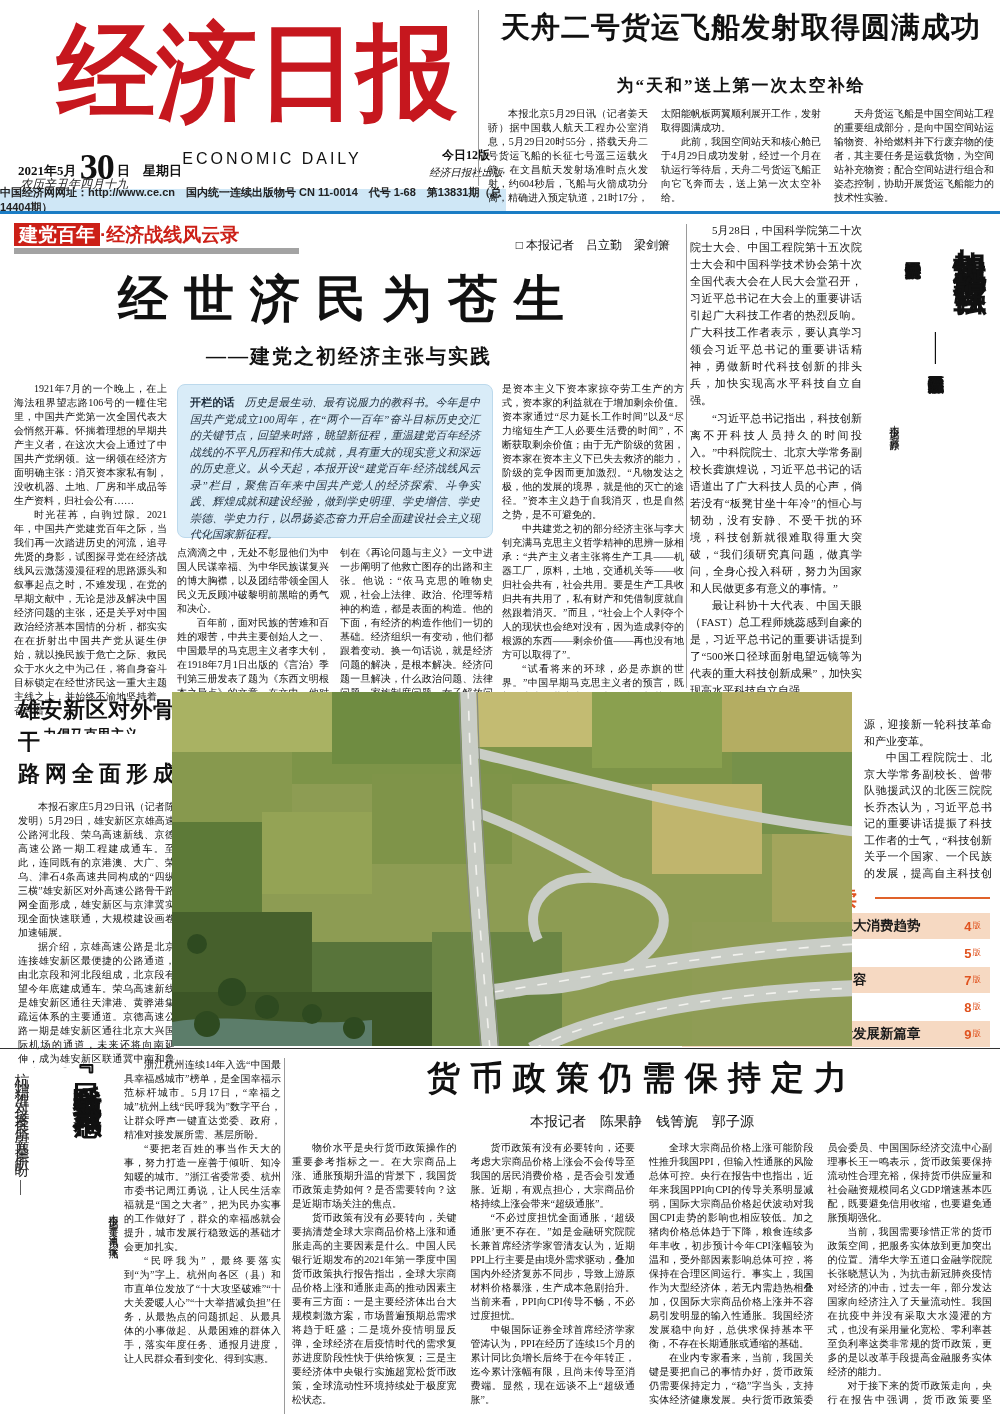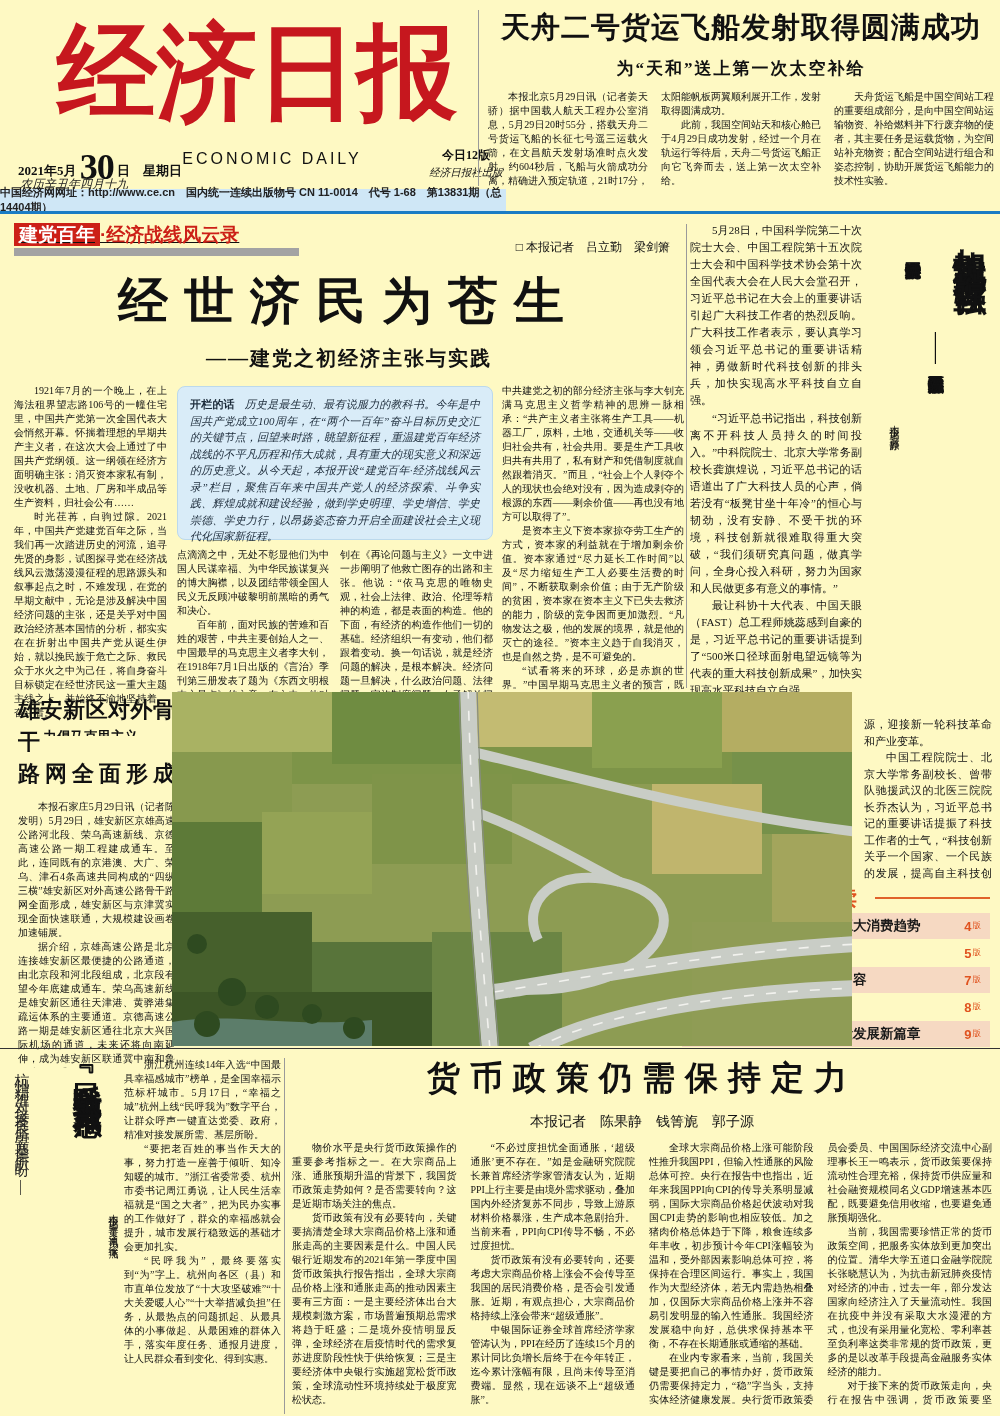--- a/index.html
+++ b/index.html
@@ -1,18 +1,18 @@
 <!DOCTYPE html>
 <html><head>
 <meta charset="utf-8">
 <style>
   * { margin:0; padding:0; box-sizing:border-box; }
   html,body { background:#e8e8e4; }
   body { font-family:"Liberation Serif","DejaVu Serif",serif; color:#111; }
-  .page { position:relative; width:1000px; height:1416px; margin:0 auto; background:#fef9c3; overflow:hidden; }
+  .page { position:relative; width:1000px; height:1416px; margin:0 auto; background:#ffffff; overflow:hidden; }
 
   
   .brand { position:absolute; left:52px; top:4px; width:410px; height:142px;
            font-size:100px; font-weight:900; color:#c6171e; letter-spacing:0px;
            line-height:140px; text-align:center; transform:scaleY(1.04); }
   .date-block { position:absolute; left:18px; top:146px; width:190px; white-space:nowrap; font-size:13px; font-weight:bold; }
   .date-block .day { font-size:36px; font-weight:900; letter-spacing:-1px; vertical-align:-4px; }
   .lunar { position:absolute; left:20px; top:176px; font-size:12px; font-style:italic; color:#222; }
   .brand-en { position:absolute; left:172px; top:150px; width:200px; text-align:center;
               font-family:"Liberation Sans","DejaVu Sans",sans-serif; font-size:16px; letter-spacing:3px; color:#111; }
@@ -24,27 +24,27 @@
   .blue-rule { position:absolute; left:0; top:211px; width:1000px; height:3px; background:#1a7cc4; }
   .vdiv { position:absolute; width:1px; background:#9a9a9a; }
 
   
   .bodytext p { text-indent:2em; text-align:justify; line-height:1.4; margin:0; }
   .cont p:first-child { text-indent:0; }
 
   
   .space-art { position:absolute; left:488px; top:8px; width:506px; }
   .space-art h2 { font-size:29px; font-weight:900; text-align:center; letter-spacing:1px; }
-  .space-art h3 { font-size:17px; font-weight:bold; text-align:center; margin-top:9px; letter-spacing:2px; }
+  .space-art h3 { font-size:17px; font-weight:bold; text-align:center; margin-top:26px; letter-spacing:2px; }
   .space-cols { margin-top:10px; column-count:3; column-gap:13px; height:102px; overflow:hidden; font-size:10px; }
 
   
   .main-art { position:absolute; left:14px; top:222px; width:670px; }
   .kicker-row { display:flex; align-items:flex-end; }
-  .kicker { border-bottom:8px solid #a3a3a3; padding-right:60px; white-space:nowrap;text-decoration:underline; }
+  .kicker { border-bottom:6px solid #a3a3a3; padding-right:60px; white-space:nowrap; }
   .kicker .hl { background:#cc2017; color:#fff; font-weight:900; font-size:19px;
                 font-family:"Liberation Sans","DejaVu Sans",sans-serif; padding:1px 5px; }
   .kicker .rest { color:#cc2017; font-weight:900; font-size:19px; font-family:"Liberation Sans","DejaVu Sans",sans-serif; }
   .main-byline { margin-left:auto; font-size:12px; padding-right:14px; color:#111; }
   .main-art h1 { text-align:center; font-size:50px; font-weight:900; letter-spacing:16px; margin-top:12px; }
   .main-art .deck { text-align:center; font-size:20px; font-weight:bold; letter-spacing:2px; margin-top:10px; }
   .main-body { position:relative; height:352px; margin-top:12px; font-size:10px; }
   .mcol { position:absolute; overflow:hidden; }
   .mcol1 { left:0; top:0; width:153px; height:352px; }
   .mbox  { position:absolute; left:163px; top:2px; width:316px; height:154px; background:#d9ecf8;
@@ -169,22 +169,22 @@
       <div class="mcol mcol2 bodytext cont">
           <p>点滴滴之中，无处不彰显他们为中国人民谋幸福、为中华民族谋复兴的博大胸襟，以及团结带领全国人民义无反顾冲破黎明前黑暗的勇气和决心。</p>
           <p>百年前，面对民族的苦难和百姓的艰苦，中共主要创始人之一、中国最早的马克思主义者李大钊，在1918年7月1日出版的《言治》季刊第三册发表了题为《东西文明根本之异点》的文章。在文中，他对当时中华民族之命运做出忧虑至深的表达。他说：“中国文明之疾病，已达炎热最高之度，中国民族之运命，已濒奄奄垂死之期，此实无容讳言。”一年后的1919年8月，针对胡适提出的“多研究些问题少谈些主义”，李大</p>
         </div>
       <div class="mcol mcol3 bodytext cont">
           <p>钊在《再论问题与主义》一文中进一步阐明了他救亡图存的出路和主张。他说：“依马克思的唯物史观，社会上法律、政治、伦理等精神的构造，都是表面的构造。他的下面，有经济的构造作他们一切的基础。经济组织一有变动，他们都跟着变动。换一句话说，就是经济问题的解决，是根本解决。经济问题一旦解决，什么政治问题、法律问题、家族制度问题、女子解放问题、工人解放问题，都可以解决。”</p>
           <p>1919年10月、11月，李大钊又在《新青年》分两期发表了《我的马克思主义观》，深入表述了他对于马克思主义政治经济学的理解。他认为，剩余价值</p>
         </div>
       <div class="mcol mcol4 bodytext cont">
         <div>
+            <p>是资本主义下资本家掠夺劳工生产的方式，资本家的利益就在于增加剩余价值。资本家通过“尽力延长工作时间”以及“尽力缩短生产工人必要生活费的时间”，不断获取剩余价值；由于无产阶级的贫困，资本家在资本主义下已失去救济的能力，阶级的竞争因而更加激烈。“凡物发达之极，他的发展的境界，就是他的灭亡的途径。”资本主义趋于自我消灭，也是自然之势，是不可避免的。</p>
             <p>中共建党之初的部分经济主张与李大钊充满马克思主义哲学精神的思辨一脉相承：“共产主义者主张将生产工具——机器工厂，原料，土地，交通机关等——收归社会共有，社会共用。要是生产工具收归共有共用了，私有财产和凭借制度就自然跟着消灭。”而且，“社会上个人剥夺个人的现状也会绝对没有，因为造成剥夺的根源的东西——剩余价值——再也没有地方可以取得了”。</p>
-            <p>是资本主义下资本家掠夺劳工生产的方式，资本家的利益就在于增加剩余价值。资本家通过“尽力延长工作时间”以及“尽力缩短生产工人必要生活费的时间”，不断获取剩余价值；由于无产阶级的贫困，资本家在资本主义下已失去救济的能力，阶级的竞争因而更加激烈。“凡物发达之极，他的发展的境界，就是他的灭亡的途径。”资本主义趋于自我消灭，也是自然之势，是不可避免的。</p>
             <p>“试看将来的环球，必是赤旗的世界。”中国早期马克思主义者的预言，既彰显出中国共产党人理想信念的根基，更昭示了人类社会进步的方向。</p>
           </div>
         <div class="turn-note">（下转第三版）</div>
       </div>
     </div>
   </div>
   <div class="vdiv" style="left:686px;top:224px;height:464px"></div>
 
   <div class="tech-art">
     <div class="tcolA bodytext">
@@ -314,22 +314,22 @@
       </div>
   </div>
   <div class="vdiv" style="left:284px;top:1058px;height:356px"></div>
 
   <div class="monetary">
     <h2>货币政策仍需保持定力</h2>
     <div class="byline">本报记者　陈果静　钱箐旎　郭子源</div>
     <div class="mon-cols bodytext">
         <p>物价水平是央行货币政策操作的重要参考指标之一。在大宗商品上涨、通胀预期升温的背景下，我国货币政策走势如何？是否需要转向？这是近期市场关注的焦点。</p>
         <p>货币政策有没有必要转向，关键要搞清楚全球大宗商品价格上涨和通胀走高的主要因素是什么。中国人民银行近期发布的2021年第一季度中国货币政策执行报告指出，全球大宗商品价格上涨和通胀走高的推动因素主要有三方面：一是主要经济体出台大规模刺激方案，市场普遍预期总需求将趋于旺盛；二是境外疫情明显反弹，全球经济在后疫情时代的需求复苏进度阶段性快于供给恢复；三是主要经济体中央银行实施超宽松货币政策，全球流动性环境持续处于极度宽松状态。</p>
+        <p>货币政策有没有必要转向，还要考虑大宗商品价格上涨会不会传导至我国的居民消费价格，是否会引发通胀。近期，有观点担心，大宗商品价格持续上涨会带来“超级通胀”。</p>
         <p>“不必过度担忧全面通胀，‘超级通胀’更不存在。”如是金融研究院院长兼首席经济学家管清友认为，近期PPI上行主要是由境外需求驱动，叠加国内外经济复苏不同步，导致上游原材料价格暴涨，生产成本急剧抬升。当前来看，PPI向CPI传导不畅，不必过度担忧。</p>
-        <p>货币政策有没有必要转向，还要考虑大宗商品价格上涨会不会传导至我国的居民消费价格，是否会引发通胀。近期，有观点担心，大宗商品价格持续上涨会带来“超级通胀”。</p>
         <p>中银国际证券全球首席经济学家管涛认为，PPI在经历了连续15个月的累计同比负增长后终于在今年转正，迄今累计涨幅有限，且尚未传导至消费端。显然，现在远谈不上“超级通胀”。</p>
         <p>全球大宗商品价格上涨可能阶段性推升我国PPI，但输入性通胀的风险总体可控。央行在报告中也指出，近年来我国PPI向CPI的传导关系明显减弱，国际大宗商品价格起伏波动对我国CPI走势的影响也相应较低。加之猪肉价格总体趋于下降，粮食连续多年丰收，初步预计今年CPI涨幅较为温和，受外部因素影响总体可控，将保持在合理区间运行。事实上，我国作为大型经济体，若无内需趋热相叠加，仅国际大宗商品价格上涨并不容易引发明显的输入性通胀。我国经济发展稳中向好，总供求保持基本平衡，不存在长期通胀或通缩的基础。</p>
         <p>在业内专家看来，当前，我国关键是要把自己的事情办好，货币政策仍需要保持定力，“稳”字当头，支持实体经济健康发展。央行货币政策委员会委员、中国国际经济交流中心副理事长王一鸣表示，货币政策要保持流动性合理充裕，保持货币供应量和社会融资规模同名义GDP增速基本匹配，既要避免信用收缩，也要避免通胀预期强化。</p>
         <p>当前，我国需要珍惜正常的货币政策空间，把服务实体放到更加突出的位置。清华大学五道口金融学院院长张晓慧认为，为抗击新冠肺炎疫情对经济的冲击，过去一年，部分发达国家向经济注入了天量流动性。我国在抗疫中并没有采取大水漫灌的方式，也没有采用量化宽松、零利率甚至负利率这类非常规的货币政策，更多的是以改革手段提高金融服务实体经济的能力。</p>
         <p>对于接下来的货币政策走向，央行在报告中强调，货币政策要坚持“稳”字当头，做好跨周期政策设计，兼顾当前和长远，保持宏观政策连续性、稳定性、可持续性，保持对经济的必要支持力度，稳定预期，精准实施宏观政策，巩固拓展疫情防控和经济社会发展成果，保持经济运行在合理区间。</p>
       </div>
   </div>
 
 </div>
 

